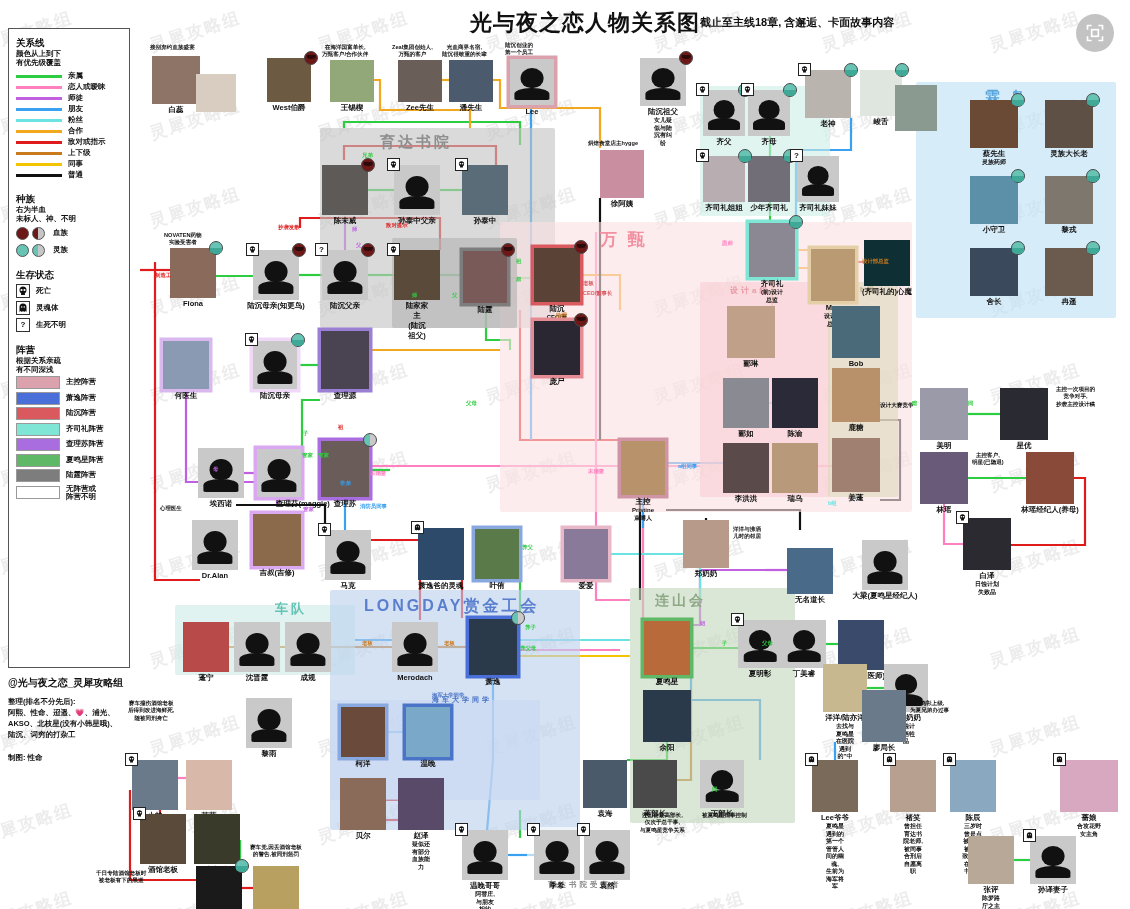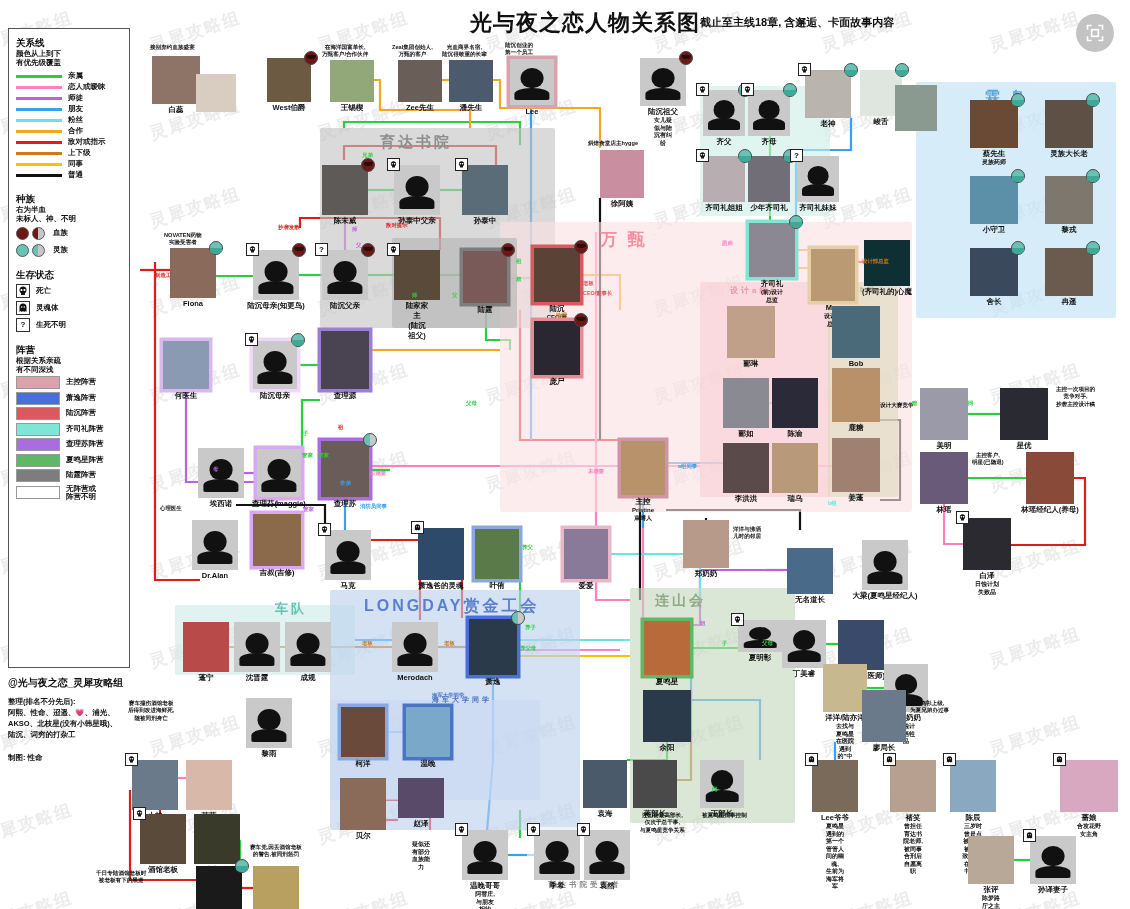--- a/index.html
+++ b/index.html
@@ -777,21 +777,21 @@
       <div class="node" style="left: 198px; top: 448px; width: 46px; height: 50px;">
         <div class="thumb" style="background: rgb(201, 201, 201);">
           <div class="silh"></div>
         </div>
         <div class="cap" style="white-space: nowrap;">埃西诺</div>
       </div>
       <div class="node" style="left: 256px; top: 448px; width: 46px; height: 50px;">
         <div class="thumb" style="background: rgb(201, 201, 201); border-color: rgb(217, 168, 240); box-shadow: rgb(217, 168, 240) 0px 0px 0px 2.5px;">
           <div class="silh"></div>
         </div>
-        <div class="cap" style="white-space: nowrap;">查理芬(maggie)</div>
+        <div class="cap" style="white-space: nowrap; margin-left: 24px;">查理芬(maggie)</div>
       </div>
       <div class="node" style="left: 320px; top: 440px; width: 50px; height: 58px;">
         <div class="thumb" style="background: rgb(106, 92, 88); border-color: rgb(169, 109, 224); box-shadow: rgb(169, 109, 224) 0px 0px 0px 2.5px;"></div>
         <div class="cap" style="white-space: nowrap;">查理苏</div>
         <div class="race half-spirit" style="right: -7px; top: -7px;"></div>
       </div>
       <div class="node" style="left: 192px; top: 520px; width: 46px; height: 50px;">
         <div class="thumb" style="background: rgb(201, 201, 201);">
           <div class="silh"></div>
         </div>
@@ -961,21 +961,21 @@
         <div class="cap" style="white-space: nowrap;">柯洋</div>
       </div>
       <div class="node" style="left: 405px; top: 706px; width: 46px; height: 52px;">
         <div class="thumb" style="background: rgb(122, 168, 200); border-color: rgb(74, 116, 200); box-shadow: rgb(74, 116, 200) 0px 0px 0px 2.5px;"></div>
         <div class="cap" style="white-space: nowrap;">温晚</div>
       </div>
       <div class="node" style="left: 340px; top: 778px; width: 46px; height: 52px;">
         <div class="thumb" style="background: rgb(138, 106, 88);"></div>
         <div class="cap" style="white-space: nowrap;">贝尔</div>
       </div>
-      <div class="node" style="left: 398px; top: 778px; width: 46px; height: 40px;">
+      <div class="node" style="left: 398px; top: 778px; width: 46px; height: 52px;">
         <div class="thumb" style="background: rgb(90, 74, 106);"></div>
         <div class="cap" style="white-space: nowrap;">赵泽</div>
         <div class="sub" style="top: 63px; white-space: pre-line;">疑似还有部分血族能力</div>
       </div>
       <div class="node" style="left: 132px; top: 760px; width: 46px; height: 50px;">
         <div class="thumb" style="background: rgb(106, 122, 138);"></div>
         <div class="cap" style="white-space: nowrap;">小柏</div>
         <div class="badge" style="left: -7px; top: -7px;">
           <svg viewBox="0 0 24 24" fill="#111">
             <circle cx="12" cy="10" r="7"></circle>
@@ -1016,21 +1016,21 @@
 被老板有下的黑道</div>
       <div class="node" style="left: 253px; top: 866px; width: 46px; height: 46px;">
         <div class="thumb" style="background: rgb(184, 160, 96);"></div>
       </div>
       <div class="note" style="left: 250px; top: 844px; max-width: 90px;">赛车党,因丢酒馆老板
 的警告,被同刑惩罚</div>
       <div class="node" style="left: 643px; top: 620px; width: 48px; height: 56px;">
         <div class="thumb" style="background: rgb(184, 106, 58); border-color: rgb(95, 184, 102); box-shadow: rgb(95, 184, 102) 0px 0px 0px 2.5px;"></div>
         <div class="cap" style="white-space: nowrap;">夏鸣星</div>
       </div>
-      <div class="node" style="left: 738px; top: 620px; width: 44px; height: 32px;">
+      <div class="node" style="left: 738px; top: 620px; width: 44px; height: 48px;">
         <div class="thumb" style="background: rgb(201, 201, 201);">
           <div class="silh"></div>
         </div>
         <div class="cap" style="white-space: nowrap;">夏明彰</div>
         <div class="badge" style="left: -7px; top: -7px;">
           <svg viewBox="0 0 24 24" fill="#111">
             <circle cx="12" cy="10" r="7"></circle>
             <rect x="8" y="16" width="8" height="4" rx="1"></rect>
             <circle cx="9" cy="10" r="2.2" fill="#fff"></circle>
             <circle cx="15" cy="10" r="2.2" fill="#fff"></circle>

